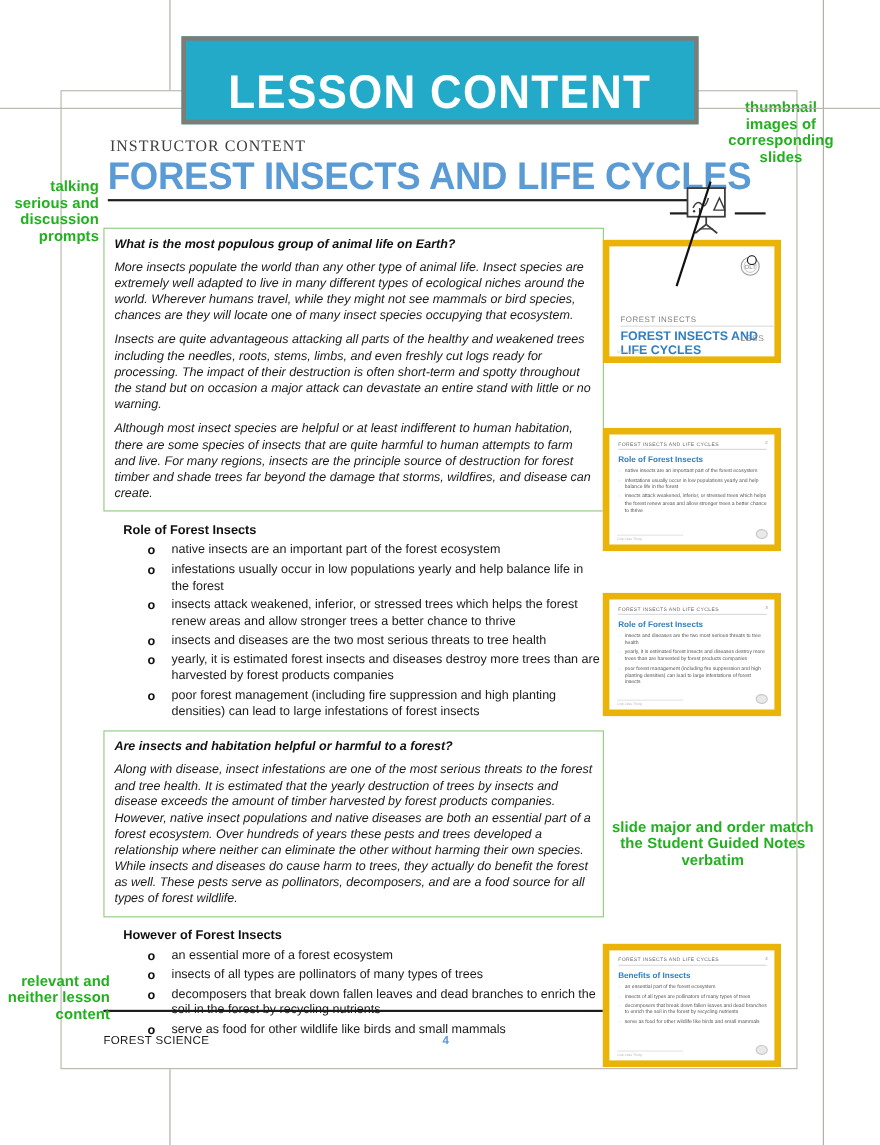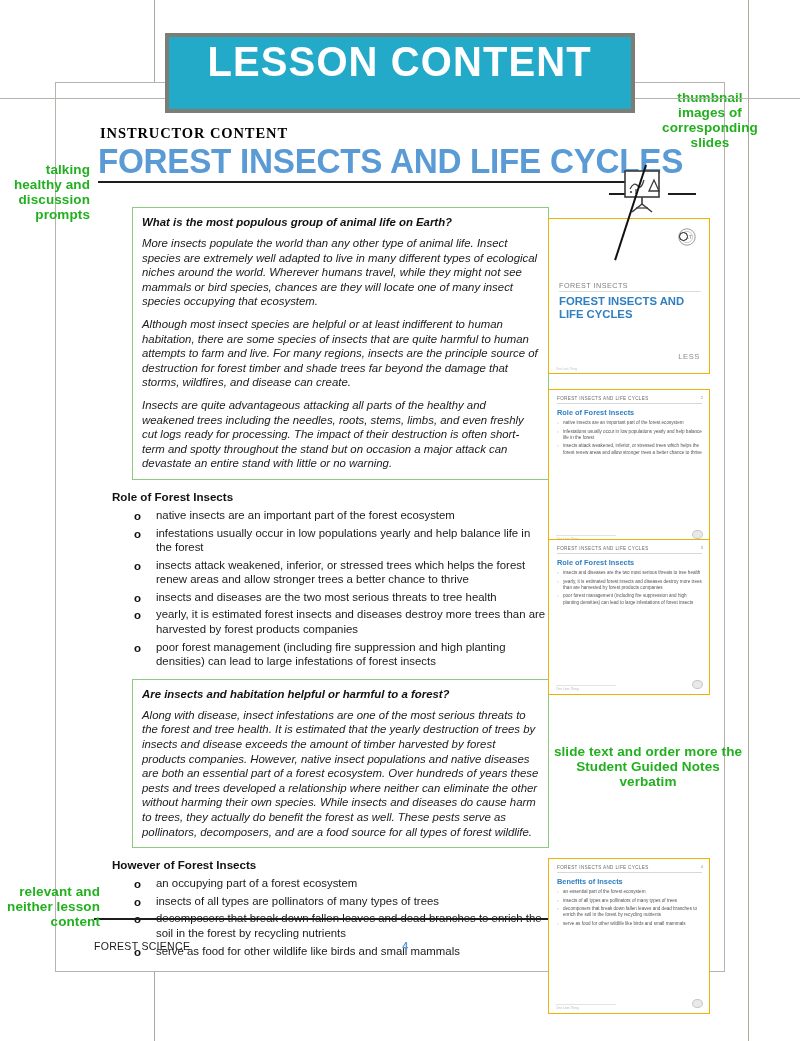--- a/index.html
+++ b/index.html
@@ -23,21 +23,21 @@
     background:#ffffff;
     border:1px solid #b5b3ab;
   }
 
   
   .banner {
     position:absolute; left:165px; top:33px;
     width:470px; height:80px;
     background:#22aac8;
     border:4px solid #7e7d75;
-    display:flex; align-items:flex-start; justify-content:center;
+    display:flex; align-items:flex-end; justify-content:center;
     z-index:6;
   }
   .banner-text {
     color:#ffffff;
     font-family:"Liberation Sans Narrow","Liberation Sans", sans-serif;
     font-weight:bold;
     font-size:43px;
     letter-spacing:1.2px;
     transform:scaleX(0.93);
     white-space:nowrap;
@@ -45,23 +45,22 @@
   
   .banner-rule-l { position:absolute; left:0; top:98px; width:168px; height:1px; background:#b5b3ab; z-index:3;}
   .banner-rule-r { position:absolute; left:632px; top:98px; width:168px; height:1px; background:#b5b3ab; z-index:3;}
 
   
   .title-area { position:absolute; left:42px; top:42px; width:560px; }
   .eyebrow {
     font-family:"Liberation Serif", serif;
     font-size:14.5px;
     letter-spacing:.9px;
-    color:#000000;
+    color:#404040;
     margin:0 0 1px 2px;
-    font-weight:bold;
   }
   .maintitle {
     font-family:"Liberation Sans Narrow","Liberation Sans", sans-serif;
     font-weight:bold;
     font-size:35px;
     line-height:36px;
     color:#5b9bd5;
     letter-spacing:-0.3px;
     transform:scaleX(0.95);
     transform-origin:left center;
@@ -78,21 +77,20 @@
 
   .easel { position:absolute; left:560px; top:84px; width:52px; height:48px; }
 
   
   .content { position:absolute; left:38px; top:124px; width:455px; }
 
   .qbox {
     border:1.3px solid #8dc97f;
     padding:7px 9px 8px 9px;
     margin-bottom:10px;
-    margin-left:38px;
   }
   .qbox .q {
     font-style:italic; font-weight:bold;
     font-size:11.4px; color:#111;
     margin:0 0 7px 0; line-height:14px;
   }
   .qbox p {
     font-style:italic;
     font-size:11.4px; line-height:14.6px;
     color:#1a1a1a;
@@ -126,23 +124,23 @@
     display:flex; justify-content:space-between; align-items:baseline;
     margin-top:20px;
     font-family:"Liberation Sans Narrow","Liberation Sans", sans-serif;
     font-size:10.5px; letter-spacing:.3px; color:#1a1a1a;
   }
   .footer-row .pg { color:#5b9bd5; font-weight:bold; margin-left:36px; }
 
   
   .slide {
     position:absolute;
-    width:162px; height:156px;
+    width:162px; height:112px;
     background:#ffffff;
-    border:1px solid #eab308;
+    border:6px solid #eab308;
     overflow:hidden;
   }
   .sl1 { left:548px; top:218px; }
   .sl2 { left:548px; top:389px; }
   .sl3 { left:548px; top:539px; }
   .sl4 { left:548px; top:858px; }
 
   .sl-inner { position:absolute; inset:0; padding:6px 7px 0 8px; }
   .sl-kicker {
     font-family:"Liberation Sans Narrow","Liberation Sans", sans-serif;
@@ -260,42 +258,42 @@
     <line x1="26" y1="37" x2="16" y2="45" stroke="#3b3b3b" stroke-width="1.6"></line>
     <line x1="26" y1="37" x2="36" y2="45" stroke="#3b3b3b" stroke-width="1.6"></line>
     <line x1="20" y1="41" x2="32" y2="41" stroke="#3b3b3b" stroke-width="1.2"></line>
   </svg>
 
   <div class="content">
 
     <div class="qbox">
       <p class="q">What is the most populous group of animal life on Earth?</p>
       <p>More insects populate the world than any other type of animal life. Insect species are extremely well adapted to live in many different types of ecological niches around the world. Wherever humans travel, while they might not see mammals or bird species, chances are they will locate one of many insect species occupying that ecosystem.</p>
+      <p>Insects are quite advantageous attacking all parts of the healthy and weakened trees including the needles, roots, stems, limbs, and even freshly cut logs ready for processing. The impact of their destruction is often short-term and spotty throughout the stand but on occasion a major attack can devastate an entire stand with little or no warning.</p>
       <p>Although most insect species are helpful or at least indifferent to human habitation, there are some species of insects that are quite harmful to human attempts to farm and live. For many regions, insects are the principle source of destruction for forest timber and shade trees far beyond the damage that storms, wildfires, and disease can create.</p>
-      <p>Insects are quite advantageous attacking all parts of the healthy and weakened trees including the needles, roots, stems, limbs, and even freshly cut logs ready for processing. The impact of their destruction is often short-term and spotty throughout the stand but on occasion a major attack can devastate an entire stand with little or no warning.</p>
     </div>
 
     <div class="sec-head">Role of Forest Insects</div>
     <ul class="bullets">
       <li><span class="mk">o</span><span>native insects are an important part of the forest ecosystem</span></li>
       <li><span class="mk">o</span><span>infestations usually occur in low populations yearly and help balance life in the forest</span></li>
       <li><span class="mk">o</span><span>insects attack weakened, inferior, or stressed trees which helps the forest renew areas and allow stronger trees a better chance to thrive</span></li>
       <li><span class="mk">o</span><span>insects and diseases are the two most serious threats to tree health</span></li>
       <li><span class="mk">o</span><span>yearly, it is estimated forest insects and diseases destroy more trees than are harvested by forest products companies</span></li>
       <li><span class="mk">o</span><span>poor forest management (including fire suppression and high planting densities) can lead to large infestations of forest insects</span></li>
     </ul>
 
     <div class="qbox">
       <p class="q">Are insects and habitation helpful or harmful to a forest?</p>
       <p>Along with disease, insect infestations are one of the most serious threats to the forest and tree health. It is estimated that the yearly destruction of trees by insects and disease exceeds the amount of timber harvested by forest products companies. However, native insect populations and native diseases are both an essential part of a forest ecosystem. Over hundreds of years these pests and trees developed a relationship where neither can eliminate the other without harming their own species. While insects and diseases do cause harm to trees, they actually do benefit the forest as well. These pests serve as pollinators, decomposers, and are a food source for all types of forest wildlife.</p>
     </div>
 
     <div class="sec-head">However of Forest Insects</div>
     <ul class="bullets">
-      <li><span class="mk">o</span><span>an occupying part of a forest ecosystem</span></li>
+      <li><span class="mk">o</span><span>an essential more of a forest ecosystem</span></li>
       <li><span class="mk">o</span><span>insects of all types are pollinators of many types of trees</span></li>
       <li><span class="mk">o</span><span>decomposers that break down fallen leaves and dead branches to enrich the soil in the forest by recycling nutrients</span></li>
       <li><span class="mk">o</span><span>serve as food for other wildlife like birds and small mammals</span></li>
     </ul>
   </div>
 
   <div class="footer">
     <div class="footer-rule"></div>
     <div class="footer-row">
       <span>FOREST SCIENCE</span>
@@ -357,19 +355,19 @@
       <li>insects of all types are pollinators of many types of trees</li>
       <li>decomposers that break down fallen leaves and dead branches to enrich the soil in the forest by recycling nutrients</li>
       <li>serve as food for other wildlife like birds and small mammals</li>
     </ul>
   </div>
   <div class="sl-num">4</div>
   <div class="sl-foot">One Less Thing</div>
   <div class="sl-badge"></div>
 </div>
 
-<div class="anno anno-left1">talking healthy and discussion prompts</div>
+<div class="anno anno-left1">talking serious and discussion prompts</div>
 <div class="anno anno-left2">relevant and neither lesson content</div>
 <div class="anno anno-tr">thumbnail images of corresponding slides</div>
-<div class="anno anno-mid">slide text and order more the Student Guided Notes verbatim</div>
+<div class="anno anno-mid">slide major and order match the Student Guided Notes verbatim</div>
 
 <div class="cl1"></div>
 <div class="cl1-dot"></div>
 
 </body></html>

